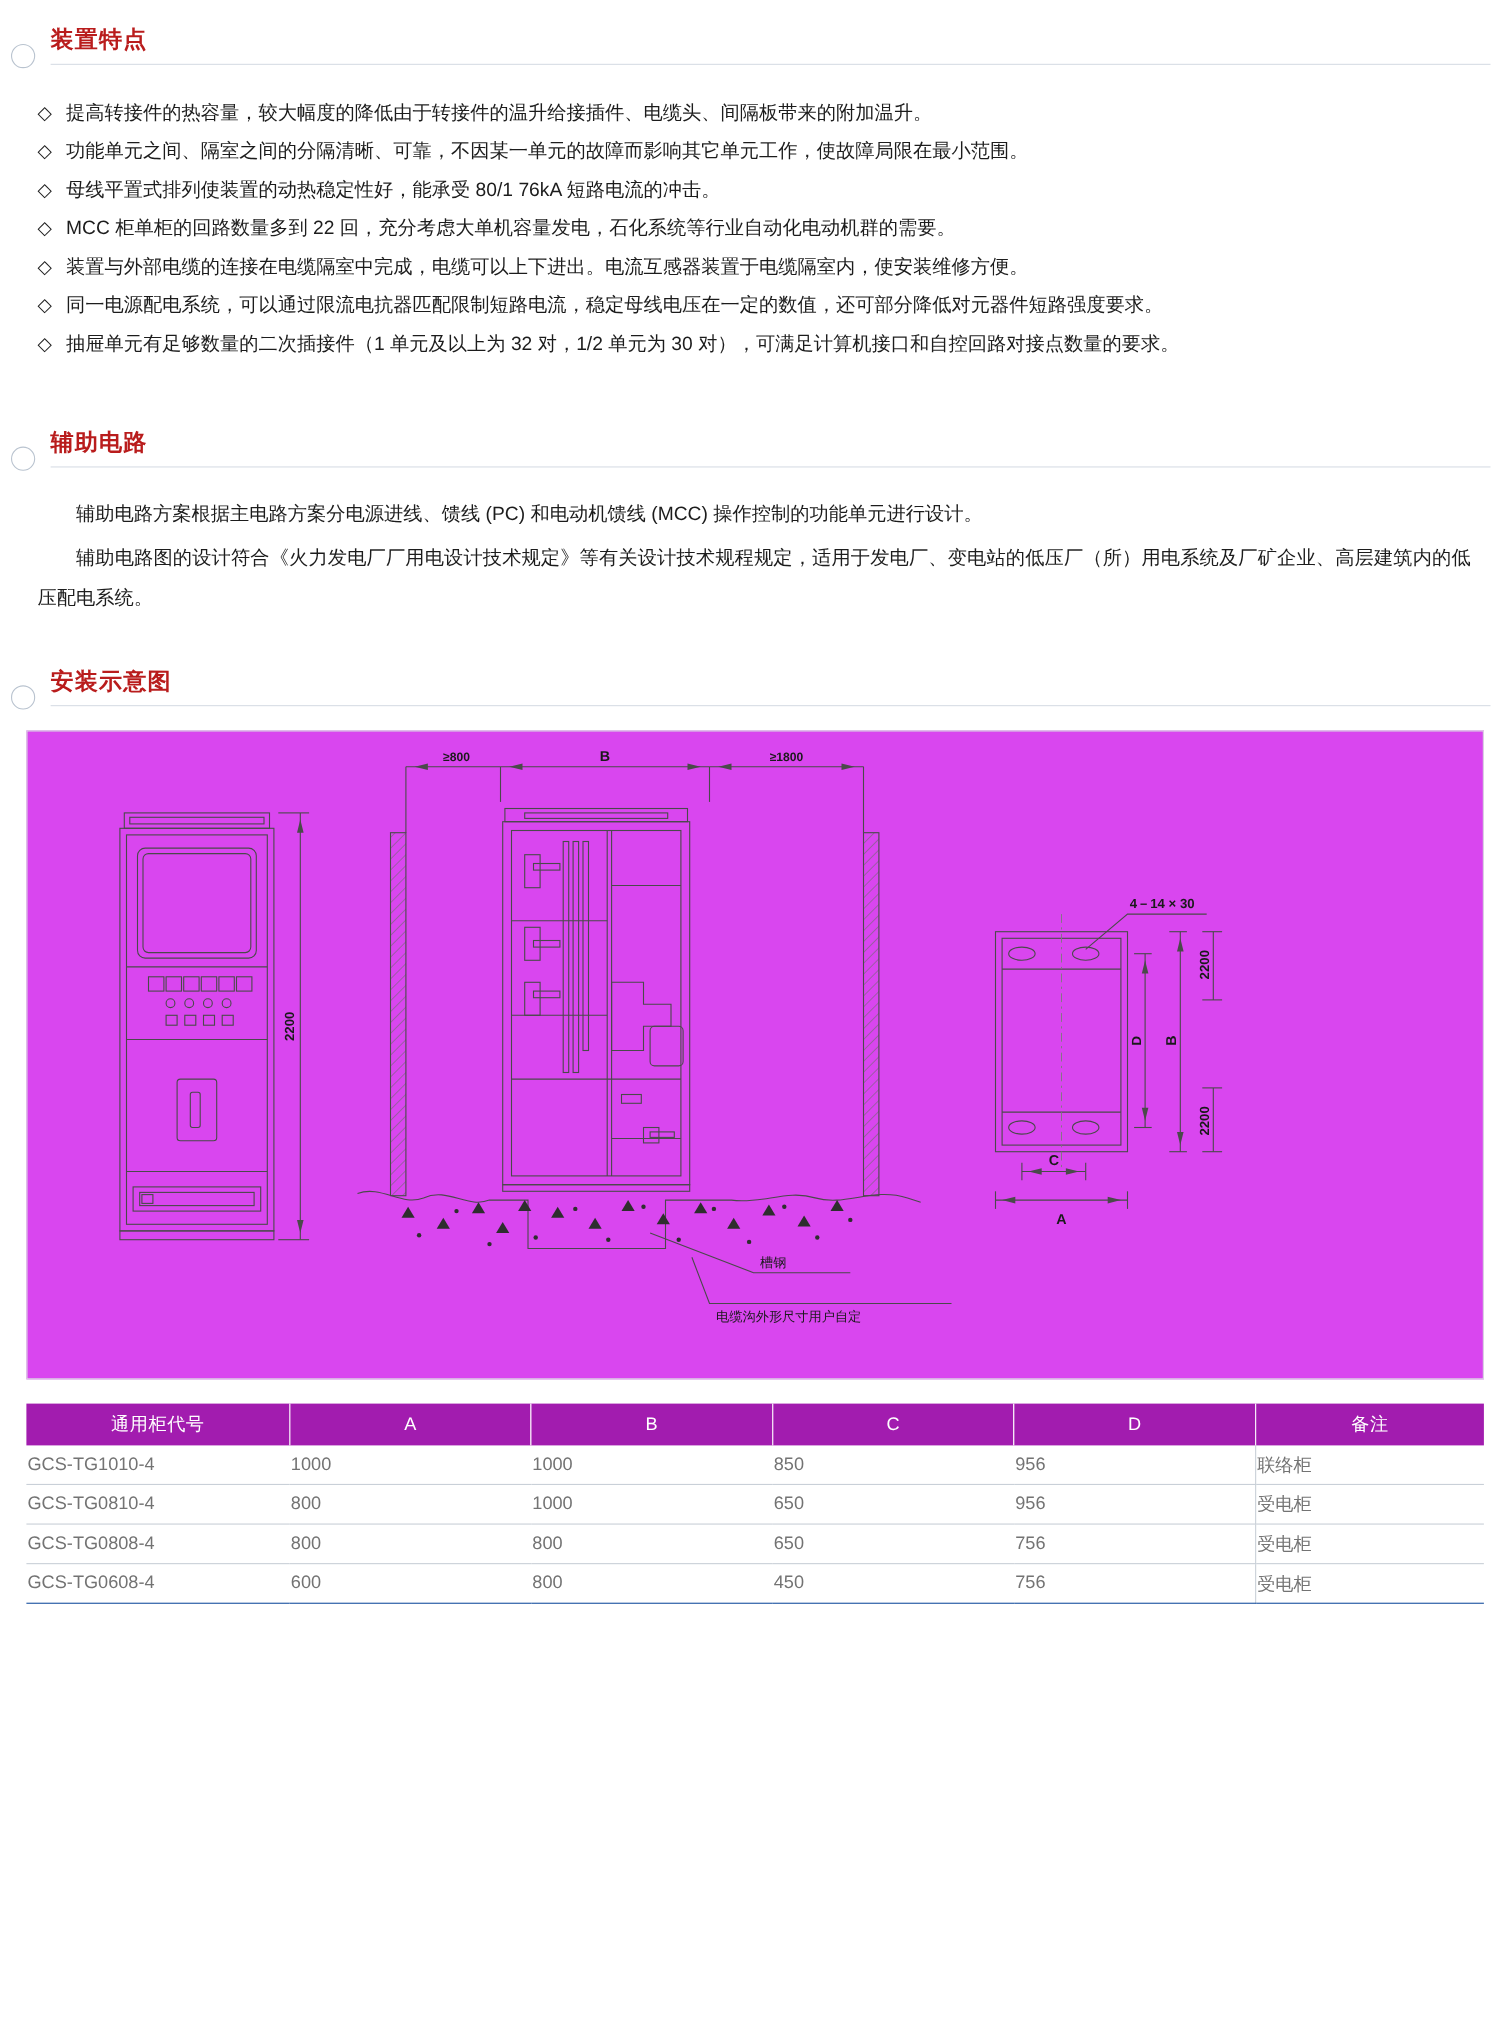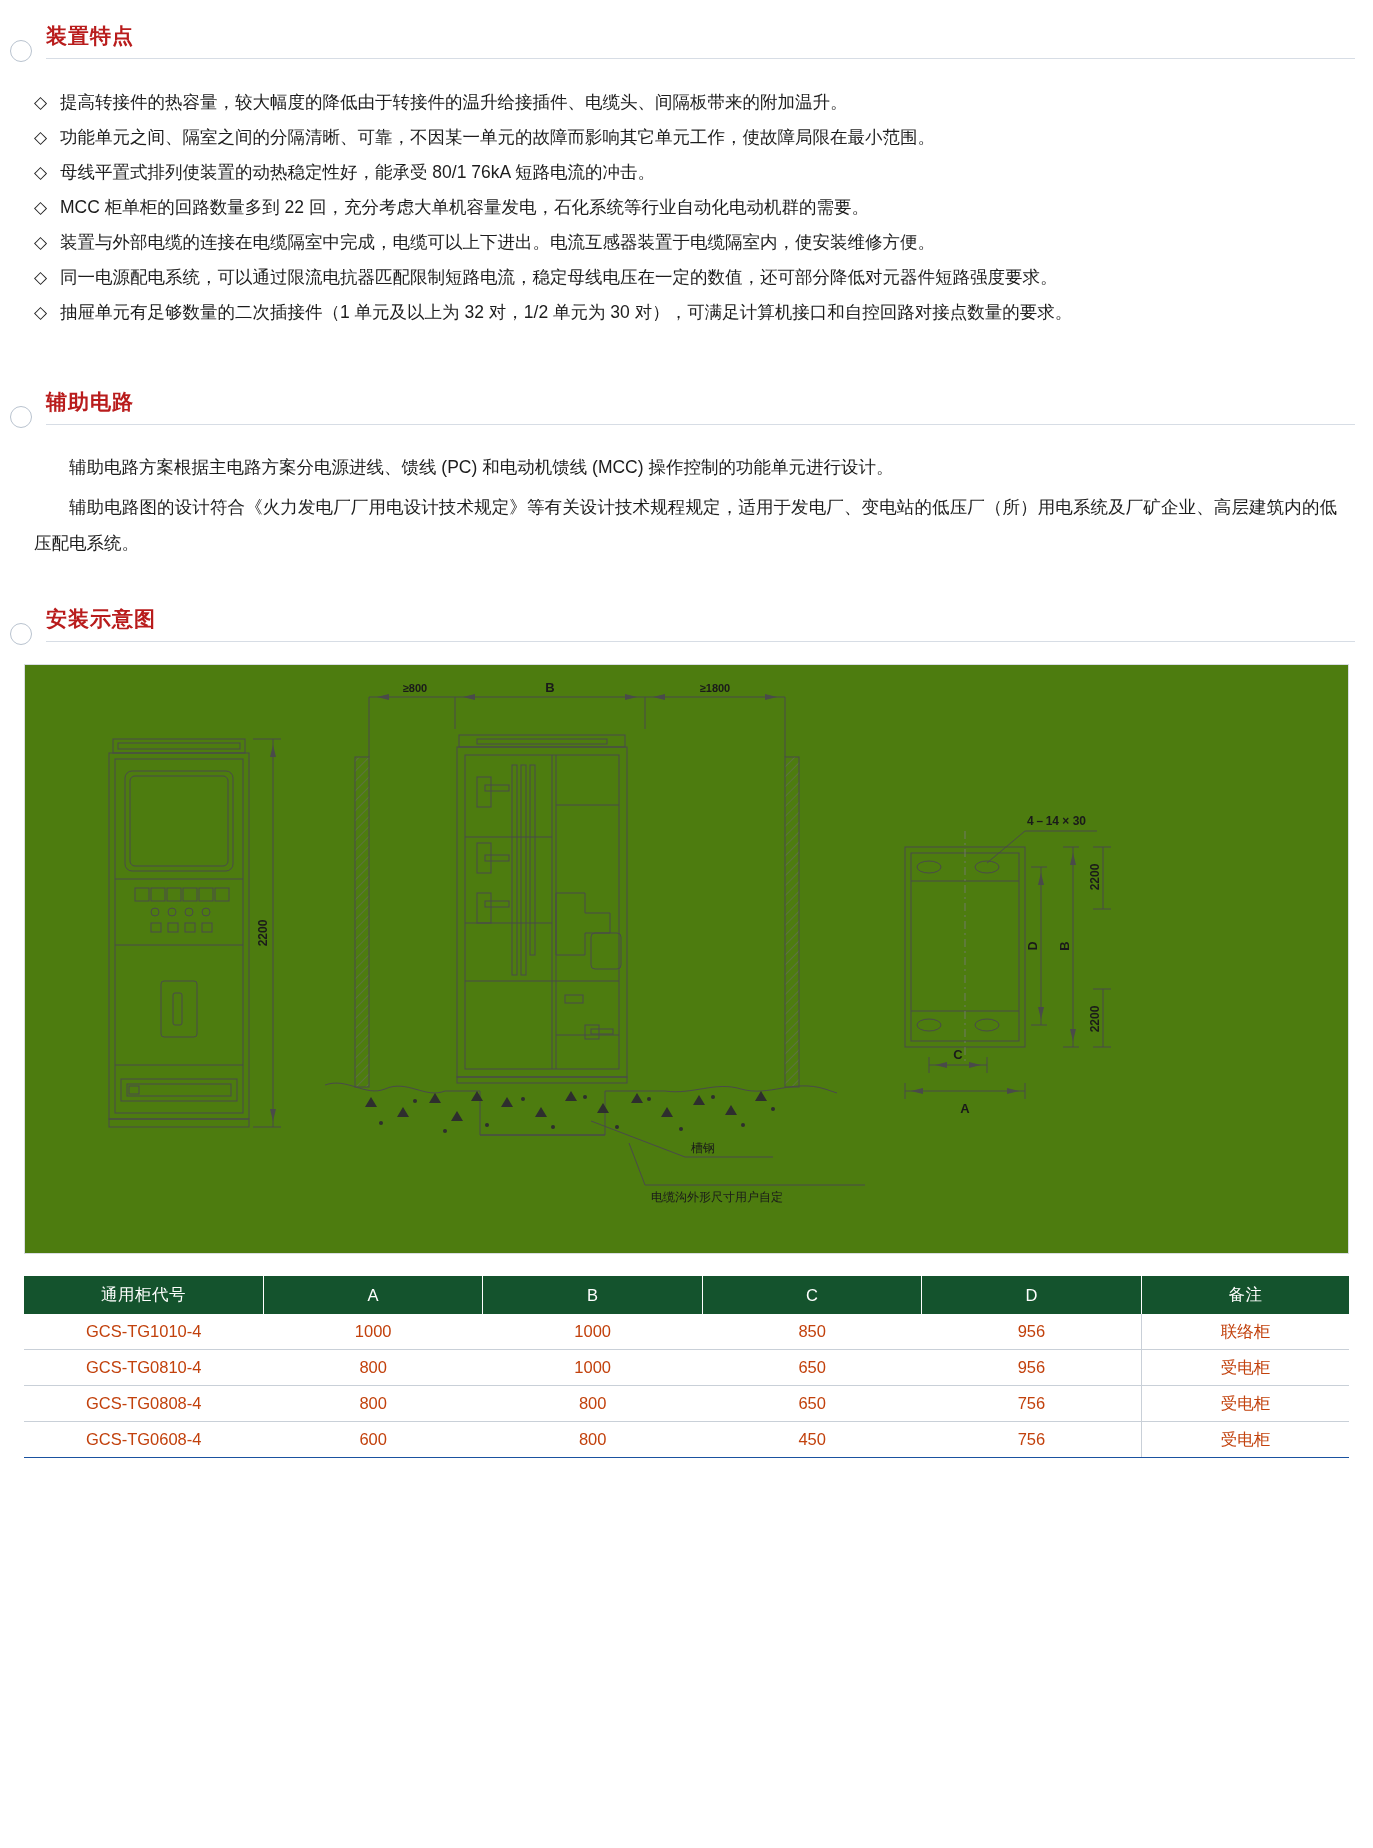--- a/index.html
+++ b/index.html
@@ -97,51 +97,50 @@
   }
 
   .gap-lg { height: 58px; }
   .gap-md { height: 40px; }
   .gap-sm { height: 22px; }
 
   
   .diagram-wrap {
     margin: 22px 24px 0 24px;
     border: 1px solid #d9dde2;
-    background: #4d7c0f;
+    background: #d946ef;
     height: 588px;
     position: relative;
     overflow: hidden;
   }
   .diagram-wrap svg { display: block; }
 
   
   .table-wrap {
     margin: 22px 24px 0 24px;
   }
   table.spec {
     border-collapse: collapse;
     width: 1325px;
     font-size: 16.5px;
   }
   table.spec thead th {
-    background: #14532d;
+    background: #a21caf;
     color: #ffffff;
     font-weight: normal;
     height: 36px;
     border-right: 1px solid #ffffff;
     text-align: center;
     letter-spacing: 0.5px;
   }
   table.spec thead th:last-child { border-right: none; }
   table.spec tbody td {
     height: 33px;
-    text-align: center;
     border-bottom: 1px solid #c9d0d8;
-    color: #c2410c;
+    color: #737373;
   }
   table.spec tbody tr:last-child td {
     border-bottom: 1.6px solid #1a52a0;
   }
   table.spec tbody td.sep {
     border-right: 1px solid #c9d0d8;
   }
   .col-code { width: 208px; }
   .col-num  { width: 190px; }
   .col-note { width: 180px; }

